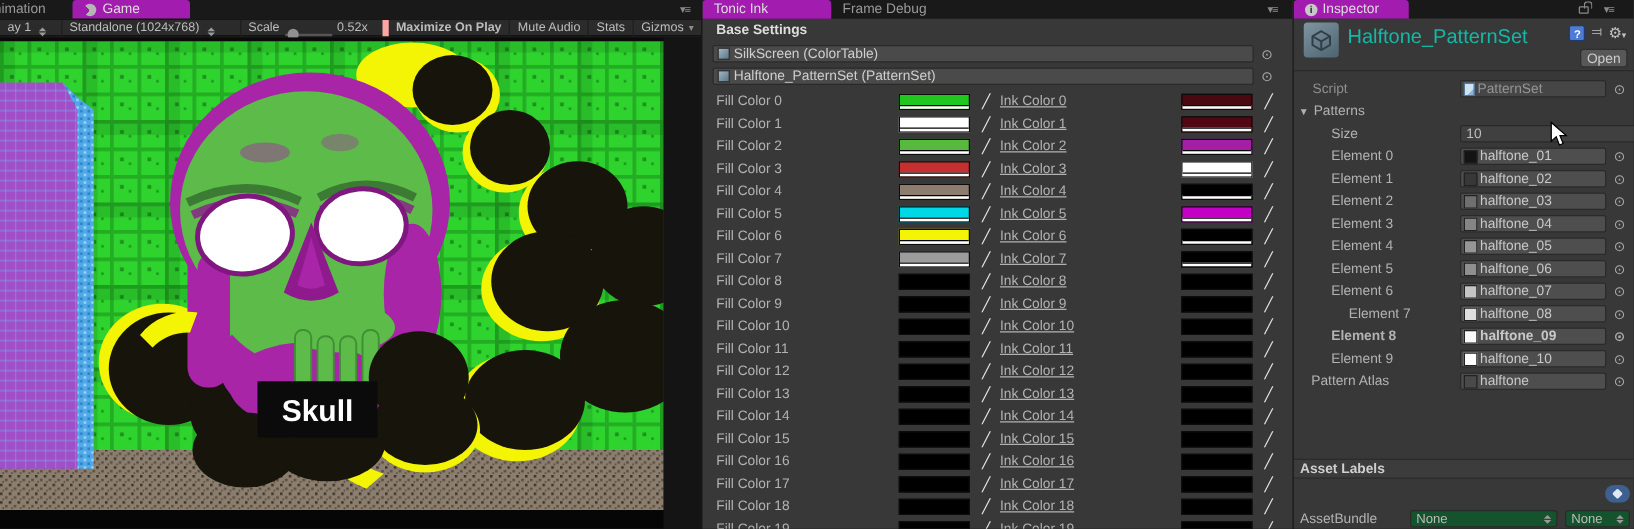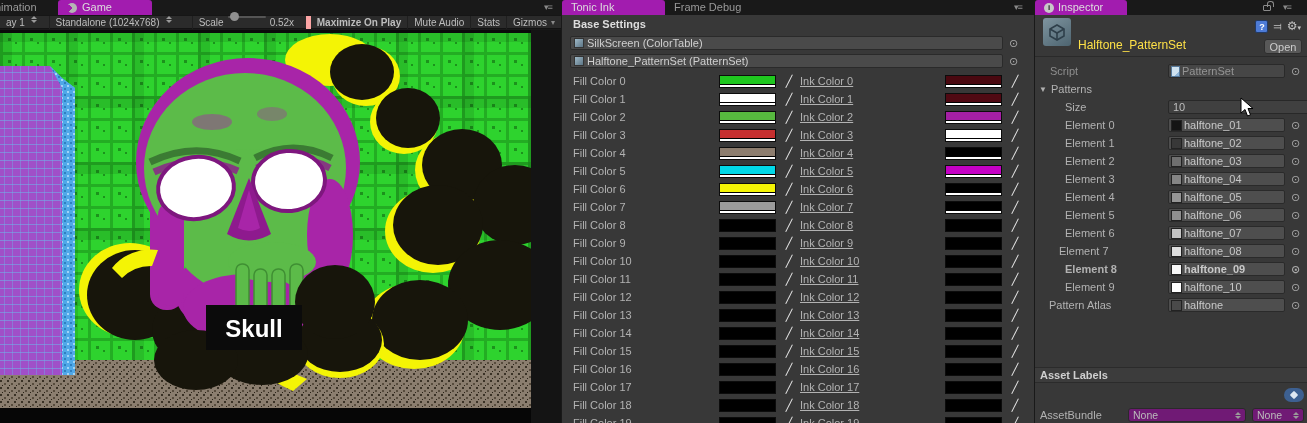--- a/index.html
+++ b/index.html
@@ -12,21 +12,21 @@
   .tab { position:absolute; top:0; height:15px; line-height:15px; font-size:11px; color:#999;
          padding:0 9px; white-space:nowrap; }
   .tab.active { background:#a21caf; color:#ddd; border-radius:3px 3px 0 0; }
   .panelmenu { position:absolute; top:2px; font-size:9px; color:#8a8a8a; letter-spacing:-1px; }
 
   
   #game-panel { left:0; width:561px; background:#191919; }
   .gv-toolbar { position:absolute; left:0; top:15px; width:561px; height:14px; background:#2b2b2b;
     border-top:1px solid #161616; border-bottom:1px solid #131313; display:flex; align-items:center;
     font-size:10px; color:#bdbdbd; white-space:nowrap; }
-  .tb-item { padding:0 6px; height:13px; line-height:13px; border-right:1px solid #1f1f1f; display:flex; align-items:flex-start; gap:4px;}
+  .tb-item { padding:0 6px; height:13px; line-height:13px; border-right:1px solid #1f1f1f; display:flex; align-items:flex-end; gap:4px;}
   .tb-btn { border-right:1px solid #1f1f1f; }
   .updown { display:inline-flex; flex-direction:column; gap:1px; margin-left:2px;}
   .updown i { width:0; height:0; border-left:3px solid transparent; border-right:3px solid transparent; display:block;}
   .updown .up { border-bottom:3px solid #9a9a9a; }
   .updown .dn { border-top:3px solid #9a9a9a; }
   .slider-track { width:38px; height:2px; background:#555; border-radius:1px; position:relative; }
   .slider-knob { position:absolute; left:2px; top:-4px; width:9px; height:9px; border-radius:50%; background:#8f8f8f; }
   .pac { width:10px; height:10px; border-radius:50%;
          background:conic-gradient(from 315deg,#b5b5b5 0 270deg,transparent 270deg 360deg); }
   .scene-wrap { position:absolute; left:0; top:30px; width:561px; height:393px; background:#141414; }
@@ -46,21 +46,21 @@
   .swatch { width:57px; height:13px; border:1px solid #0c0c0c; background:#000; position:relative; flex:none; }
   .alpha { position:absolute; left:0; right:0; bottom:0; height:3px; background:#fff; border-top:1px solid #000; }
   .dropper { width:14px; margin-left:6px; font-size:11px; color:#e8e8e8; flex:none; text-align:center;}
 
   
   #inspector-panel { left:1035px; width:272px; }
   .insp-header { position:absolute; left:0; top:15px; width:272px; height:42px; background:#383838;
      border-bottom:1px solid #2a2a2a; }
   .unity-cube { position:absolute; left:8px; top:3px; width:28px; height:28px; border-radius:3px;
      background:linear-gradient(145deg,#7f95a0,#4d6470); display:flex; align-items:center; justify-content:center;}
-  .insp-title { position:absolute; left:43px; top:23px; font-size:12px; color:#fde047; }
+  .insp-title { position:absolute; left:43px; top:6px; font-size:16px; color:#14b8a6; }
   .hdr-icons { position:absolute; right:6px; top:4px; display:flex; gap:5px; align-items:center; }
   .book-icon { width:13px; height:13px; background:#4d7bd6; border:1px solid #223a66; border-radius:2px;
      color:#fff; font-size:9px; font-weight:bold; text-align:center; line-height:12px;}
   .preset-icon { font-size:11px; color:#c2c2c2; }
   .gear-icon { font-size:12px; color:#c2c2c2; }
   .open-btn { position:absolute; right:5px; top:24px; width:38px; height:15px; background:#585858;
      border:1px solid #2e2e2e; border-radius:3px; color:#ccc; font-size:11px; text-align:center; line-height:14px;}
   .irow { position:absolute; left:0; width:272px; height:18px; display:flex; align-items:center; font-size:11px; }
   .ilabel { color:#b2b2b2; }
   .ifield { position:absolute; left:133px; width:117px; height:14px; background:#4e4e4e;
@@ -75,21 +75,21 @@
   .foldarrow { color:#b0b0b0; font-size:8px; margin-right:4px; }
   .doc-icon { width:9px; height:11px; background:linear-gradient(135deg,#cfe2f0 70%,#8fb6d9 70%); border:1px solid #55789a; flex:none;}
   .asset-labels-bar { position:absolute; left:0; top:367px; width:272px; height:16px; background:#3c3c3c;
      border-top:1px solid #2b2b2b; border-bottom:1px solid #2b2b2b; font-size:11px; font-weight:bold;
      color:#cfcfcf; line-height:15px; padding-left:5px;}
   .tag-btn { position:absolute; left:249px; top:388px; width:20px; height:14px; background:#3d6091;
      border-radius:7px; display:flex; align-items:center; justify-content:center; }
   .tag-glyph { width:6px; height:6px; background:#dfe8f2; transform:rotate(45deg); border-radius:1px; }
   .ab-row { position:absolute; left:0; top:408px; width:272px; display:flex; align-items:center; font-size:11px;}
   .ab-label { color:#b2b2b2; margin-left:5px; width:88px;}
-  .dropdown { height:14px; background:#701a75; border:1px solid #2a2a2a; border-radius:3px; color:#bbb;
+  .dropdown { height:14px; background:#14532d; border:1px solid #2a2a2a; border-radius:3px; color:#bbb;
      display:flex; align-items:center; justify-content:space-between; padding:0 4px; font-size:10.5px;}
   .lock-icon { width:8px; height:6px; border:1px solid #8a8a8a; border-radius:1px; position:relative; }
   .lock-icon:before { content:""; position:absolute; left:3px; top:-5px; width:5px; height:5px;
      border:1px solid #8a8a8a; border-bottom:none; border-radius:3px 3px 0 0; }
   .info-icon { width:10px; height:10px; border-radius:50%; background:#c8c8c8; color:#222;
      font-size:8px; font-weight:bold; text-align:center; line-height:10px; margin-right:4px; display:inline-block;}
   .cursor-arrow { position:absolute; left:1240px; top:97px; z-index:50; }
 </style>
 </head>
 <body>
@@ -587,21 +587,21 @@
     <div class="irow element-row" style="top: 224px;">
       <span class="ilabel" style="margin-left:30px;">Element 6</span>
       <span class="ifield">
         <span class="thumb" style="background: rgb(196, 196, 196);"></span>
         <span>halftone_07</span>
       </span>
       <span class="target" style="top:auto;">⊙</span>
     </div>
 
     <div class="irow element-row" style="top: 242px;">
-      <span class="ilabel" style="margin-left:24px;">Element 7</span>
+      <span class="ilabel" style="margin-left:44px;">Element 7</span>
       <span class="ifield">
         <span class="thumb" style="background: rgb(222, 222, 222);"></span>
         <span>halftone_08</span>
       </span>
       <span class="target" style="top:auto;">⊙</span>
     </div>
 
     <div class="irow element-row" style="top: 260px; font-weight: bold;">
       <span class="ilabel" style="margin-left:30px;">Element 8</span>
       <span class="ifield">

